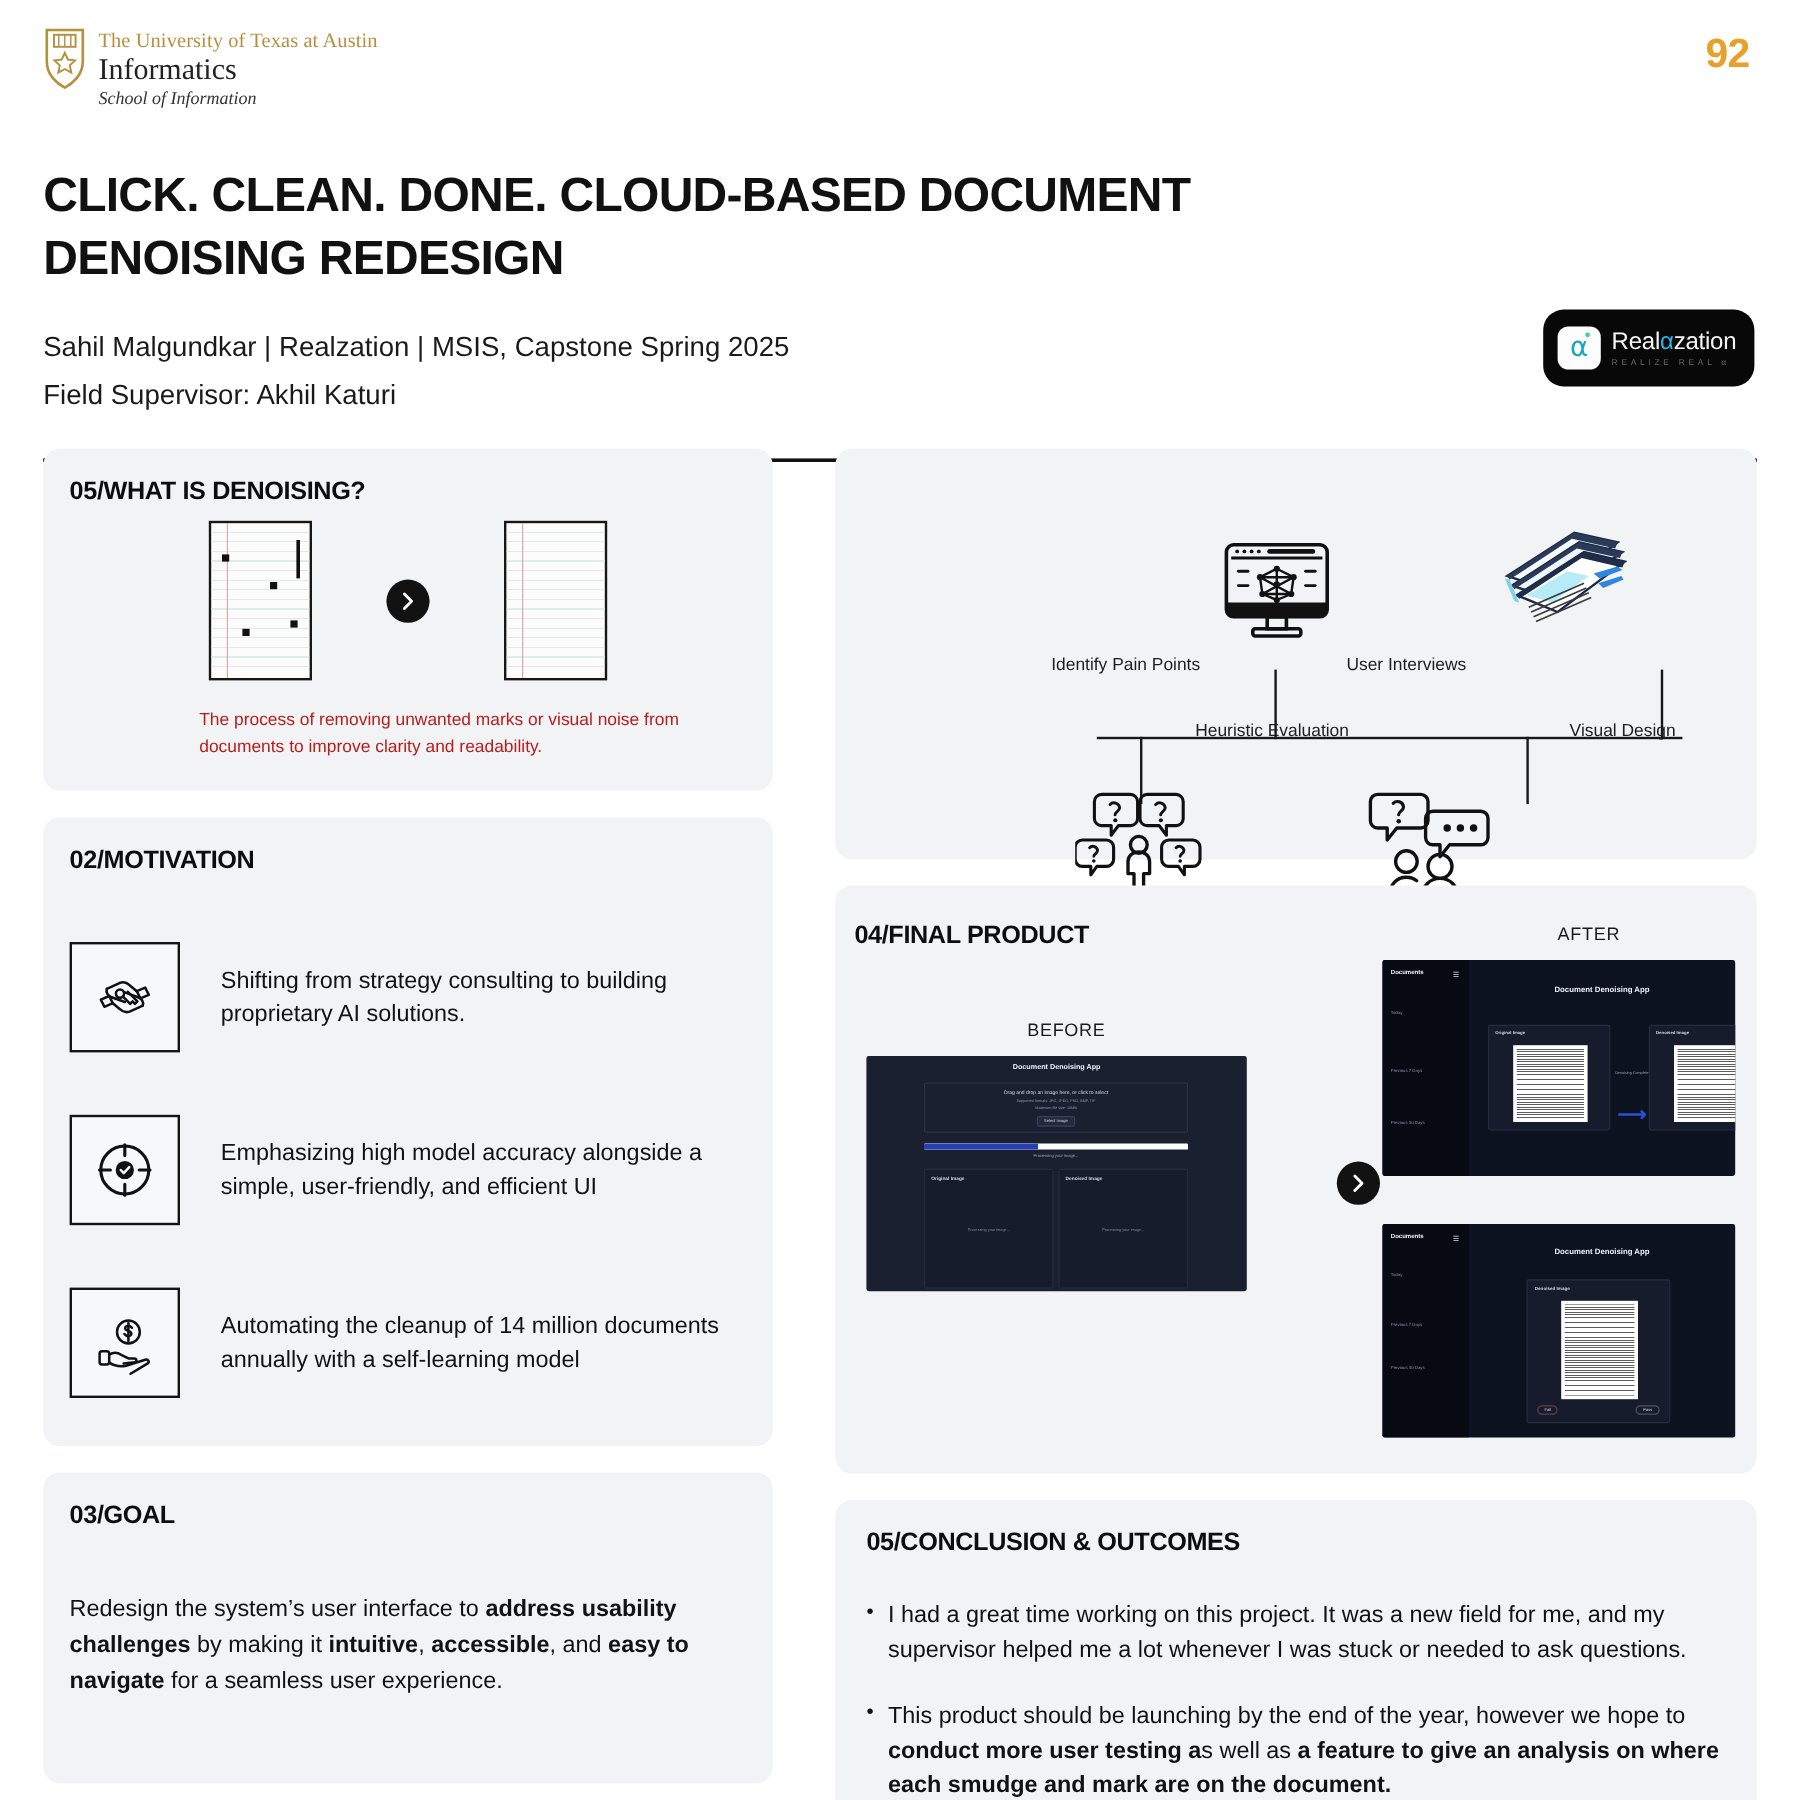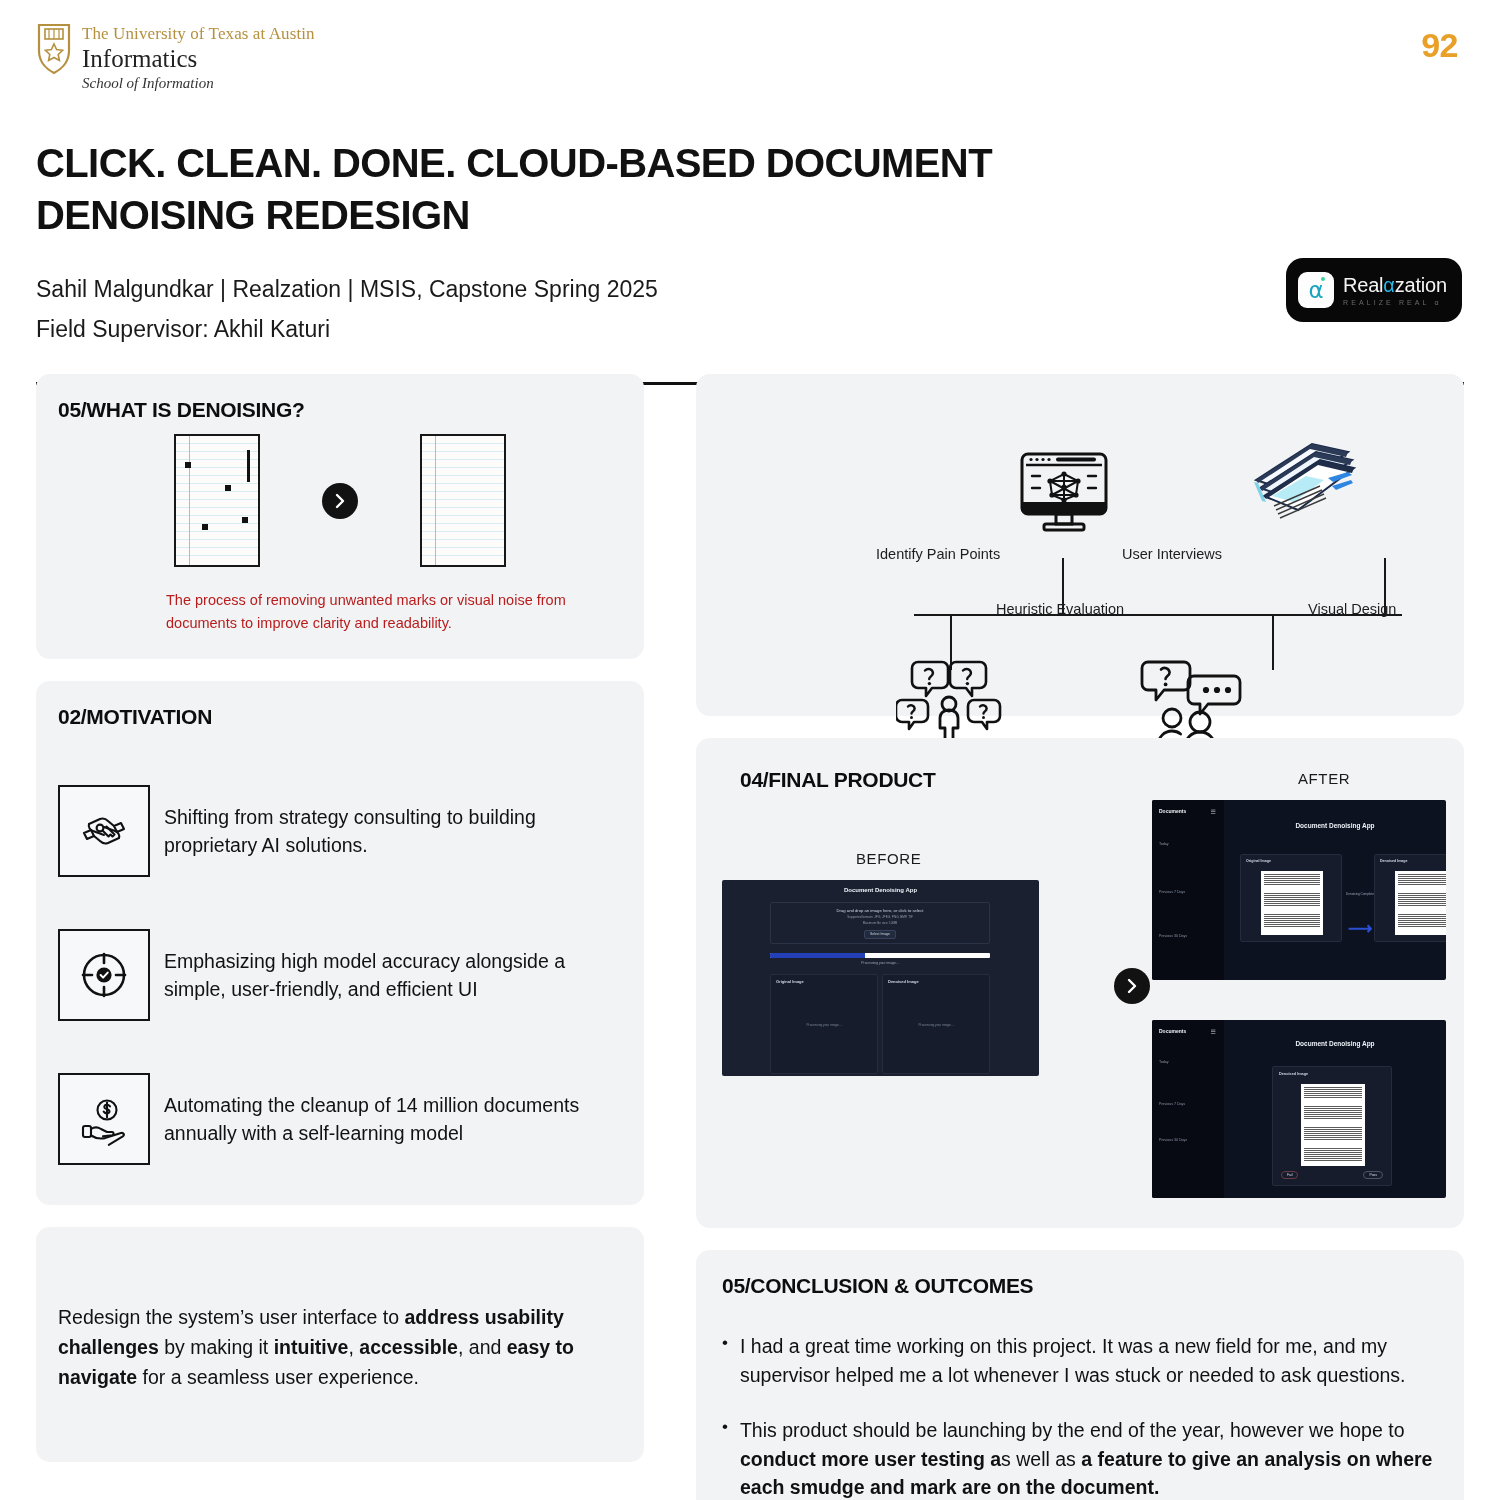--- a/index.html
+++ b/index.html
@@ -98,21 +98,21 @@
     width: 36px; height: 36px; border-radius: 50%; background: #121212;
     display: flex; align-items: center; justify-content: center; flex: 0 0 36px;
   }
   .chev svg { display: block; }
   .denoise-caption {
     margin: 22px 0 0 108px; font-size: 14.5px; line-height: 1.6; color: #b91c1c; max-width: 400px;
   }
 
   
   .moti-list { margin-top: 56px; display: flex; flex-direction: column; gap: 52px; }
-  .moti-item { display: flex; align-items: center; gap: 14px; }
+  .moti-item { display: flex; align-items: center; gap: 34px; }
   .moti-icon {
     width: 92px; height: 92px; flex: 0 0 92px; border: 2.5px solid #141414;
     background: #f7f8f9; display: flex; align-items: center; justify-content: center;
   }
   .moti-text { font-size: 19.5px; line-height: 1.45; color: #121212; }
 
   
   .goal-body { margin-top: 52px; font-size: 19.5px; line-height: 1.52; color: #121212; }
   .goal-body b { font-weight: bold; }
 
@@ -288,20 +288,21 @@
                 </g>
               </svg>
             </div>
             <div class="moti-text">Automating the cleanup of 14 million documents annually with a self-learning model</div>
           </div>
 
         </div>
       </section>
 
       <section class="card" style="padding-bottom:70px;">
+        <div class="card-title">03/GOAL</div>
         <p class="goal-body">Redesign the system’s user interface to <b>address usability challenges</b> by making it <b>intuitive</b>, <b>accessible</b>, and <b>easy to navigate</b> for a seamless user experience.</p>
       </section>
 
     </div>
 
     <div class="col">
 
       <section class="card" style="padding-bottom:10px;">
 
         <div class="method-wrap">
@@ -420,21 +421,21 @@
                 <path d="M20 90 c0 -9 6.3 -15 14 -15 c3.3 0 6.3 1.1 8.6 3"></path>
                 <circle cx="62" cy="66" r="10"></circle>
                 <path d="M47 92 c0 -10 6.8 -16 15 -16 s15 6 15 16"></path>
               </g>
             </svg>
           </div>
         </div>
       </section>
 
       <section class="card" style="padding:24px 22px 26px 22px;">
-        <div class="card-title" style="position:absolute; left:44px; top:30px;">04/FINAL PRODUCT</div>
+        <div class="card-title" style="position:absolute; left:16px; top:30px;">04/FINAL PRODUCT</div>
 
         <div class="fp-wrap">
 
           <div class="fp-tag" style="left:138px; top:88px;">BEFORE</div>
           <div class="fp-tag" style="left:580px; top:8px;">AFTER</div>
 
           <div class="mock" style="left:4px; top:118px; width:317px; height:196px;">
             <div class="mock-title" style="position:absolute; left:0; right:0; top:7px; font-size:6px;">Document Denoising App</div>
 
             <div class="dropzone" style="left:48px; top:22px; width:220px; height:42px;">

